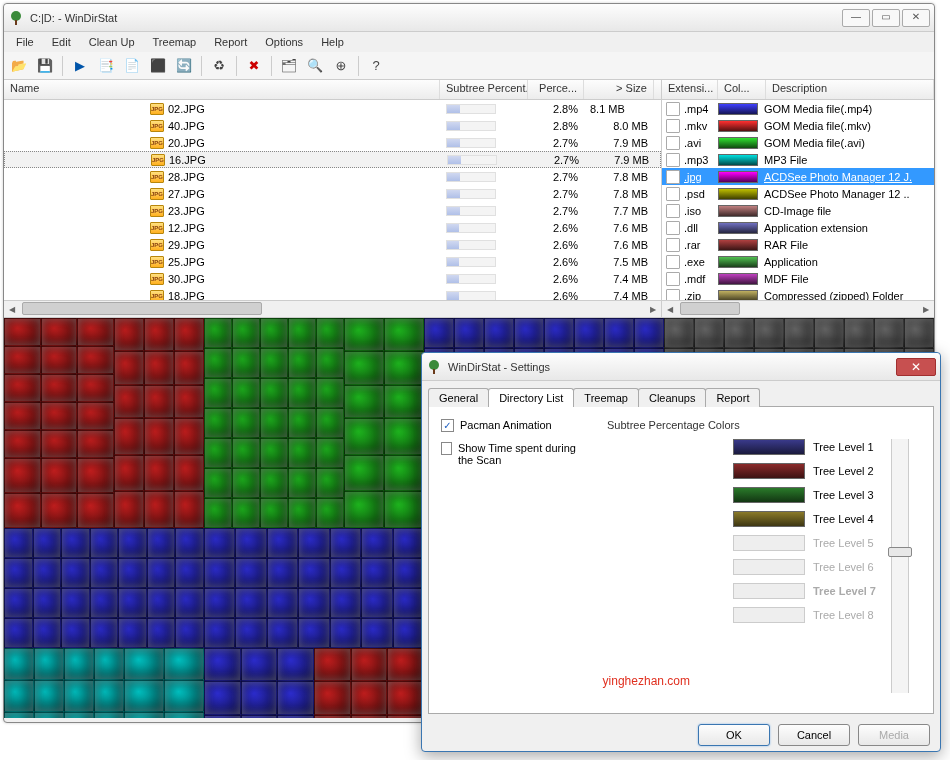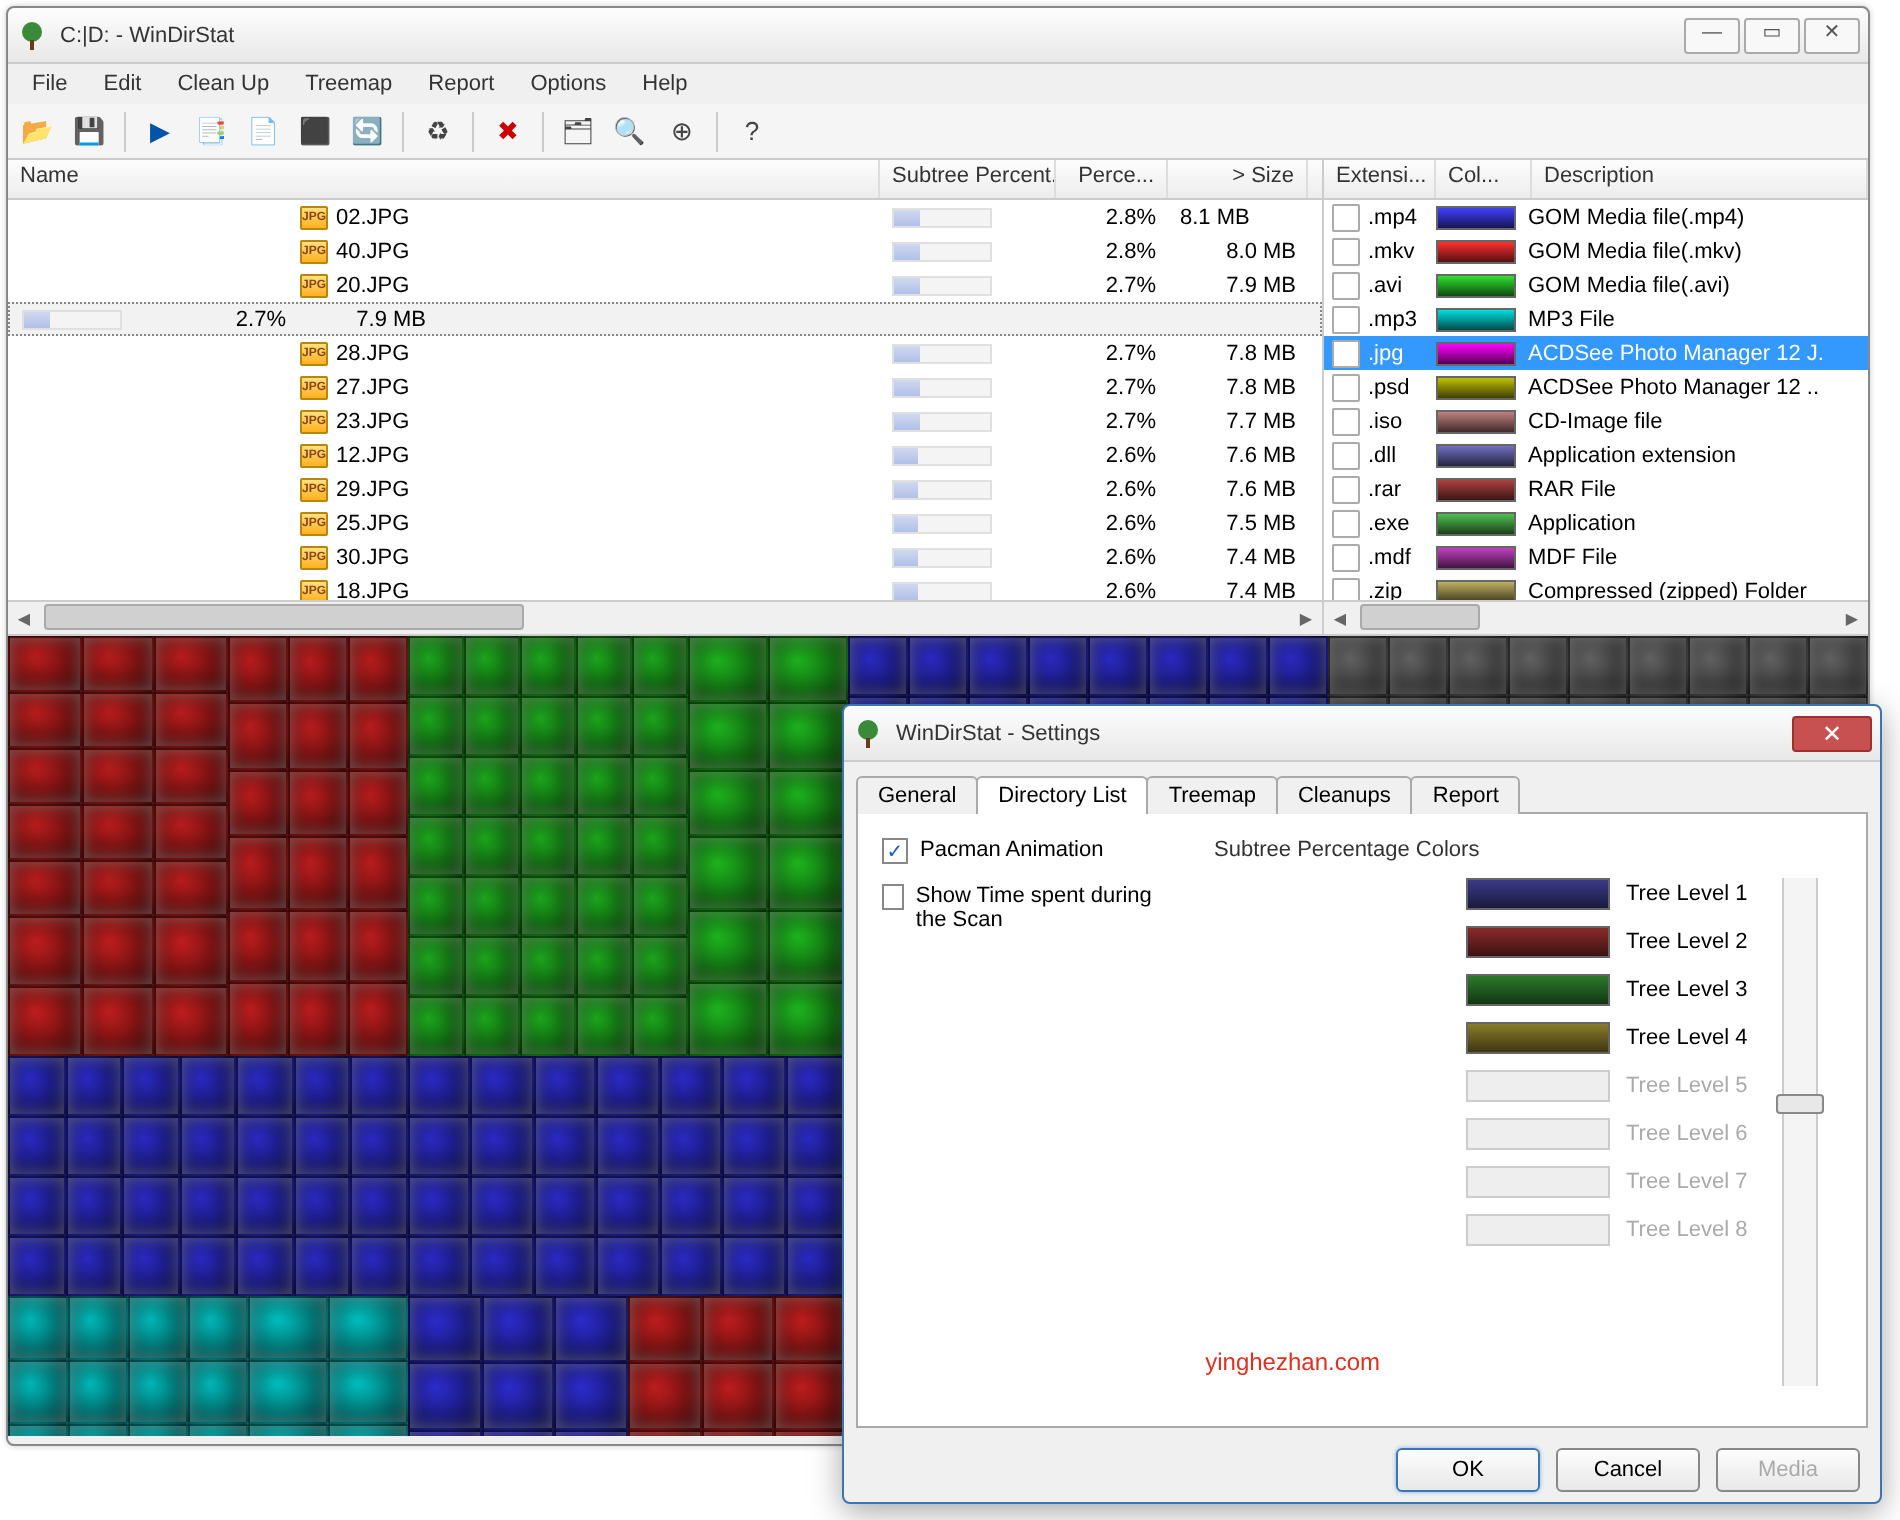--- a/index.html
+++ b/index.html
@@ -30,21 +30,21 @@
 
 .rows { flex: 1; overflow: hidden; background: #fff; position: relative; }
 .row { display: flex; height: 17px; align-items: center; }
 .row.selected { background: #f2f2f2; border: 1px dotted #888; }
 .row .cell { padding: 0 6px; white-space: nowrap; overflow: hidden; }
 .file-icon { width: 14px; height: 12px; background: linear-gradient(#ffe080,#ffb020); border: 1px solid #b8860b; border-radius: 1px; display: inline-block; margin-left: 140px; margin-right: 4px; font-size: 6px; text-align: center; color: #8b4513; line-height: 10px; font-weight: bold; }
 .pct-bar { width: 50px; height: 10px; background: #f4f4f4; border: 1px solid #e0e0e0; position: relative; }
 .pct-bar-fill { position: absolute; left: 0; top: 0; bottom: 0; background: linear-gradient(#d0d8f0,#b0c0e8); }
 
 .ext-row { display: flex; height: 17px; align-items: center; }
-.ext-row.selected { background: #3399ff; color: #fff; }
+.ext-row.selected { background: #3399ff; color: #fff; text-decoration: underline; }
 .ext-icon { width: 14px; height: 14px; display: inline-block; margin: 0 4px; border: 1px solid #aaa; background: #fff; border-radius: 1px; font-size: 7px; text-align: center; line-height: 12px; }
 .ext-color { width: 40px; height: 12px; border: 1px solid #666; margin-right: 6px; }
 
 
 .treemap { height: 400px; position: relative; overflow: hidden; background: #111; }
 .tm-block { position: absolute; border: 1px solid rgba(0,0,0,0.3); box-shadow: inset 0 0 8px rgba(255,255,255,0.3), inset 0 0 20px rgba(0,0,0,0.4); }
 
 .hscroll { height: 17px; background: #f0f0f0; border-top: 1px solid #ccc; position: relative; display: flex; align-items: center; }
 .hscroll .thumb { position: absolute; left: 18px; width: 240px; height: 13px; background: #d0d0d0; border: 1px solid #aaa; border-radius: 2px; top: 1px; }
 .hscroll .arrow { width: 16px; height: 15px; text-align: center; font-size: 8px; color: #666; line-height: 15px; }
@@ -171,20 +171,24 @@
             </div>
             <div class="cell" style="width:88px">
               <div class="pct-bar">
                 <div class="pct-bar-fill" style="width:27%"></div>
               </div>
             </div>
             <div class="cell" style="width:56px;text-align:right">2.7%</div>
             <div class="cell" style="width:70px;text-align:right">7.9 MB</div>
           </div>
           <div class="row selected">
+            <div class="cell" style="width:436px;display:flex;align-items:center">
+              <span class="file-icon">JPG</span>
+              <span>16.JPG</span>
+            </div>
             <div class="cell" style="width:88px">
               <div class="pct-bar">
                 <div class="pct-bar-fill" style="width:27%"></div>
               </div>
             </div>
             <div class="cell" style="width:56px;text-align:right">2.7%</div>
             <div class="cell" style="width:70px;text-align:right">7.9 MB</div>
           </div>
           <div class="row">
             <div class="cell" style="width:436px;display:flex;align-items:flex-start">
@@ -872,21 +876,21 @@
               <span class="tree-label">Tree Level 4</span>
             </div>
             <div class="tree-row disabled" style="margin-left: 72px;">
               <div class="tree-swatch" style="background:linear-gradient(#eeeeee, #000 180%)"></div>
               <span class="tree-label">Tree Level 5</span>
             </div>
             <div class="tree-row disabled" style="margin-left: 90px;">
               <div class="tree-swatch" style="background:linear-gradient(#eeeeee, #000 180%)"></div>
               <span class="tree-label">Tree Level 6</span>
             </div>
-            <div class="tree-row disabled" style="margin-left: 108px;">
+            <div class="tree-row disabled" style="margin-left: 108px; font-weight: bold;">
               <div class="tree-swatch" style="background:linear-gradient(#eeeeee, #000 180%)"></div>
               <span class="tree-label">Tree Level 7</span>
             </div>
             <div class="tree-row disabled" style="margin-left: 126px;">
               <div class="tree-swatch" style="background:linear-gradient(#eeeeee, #000 180%)"></div>
               <span class="tree-label">Tree Level 8</span>
             </div>
           </div>
         <div class="slider-v">
           <div class="slider-thumb" style="top:108px"></div>

